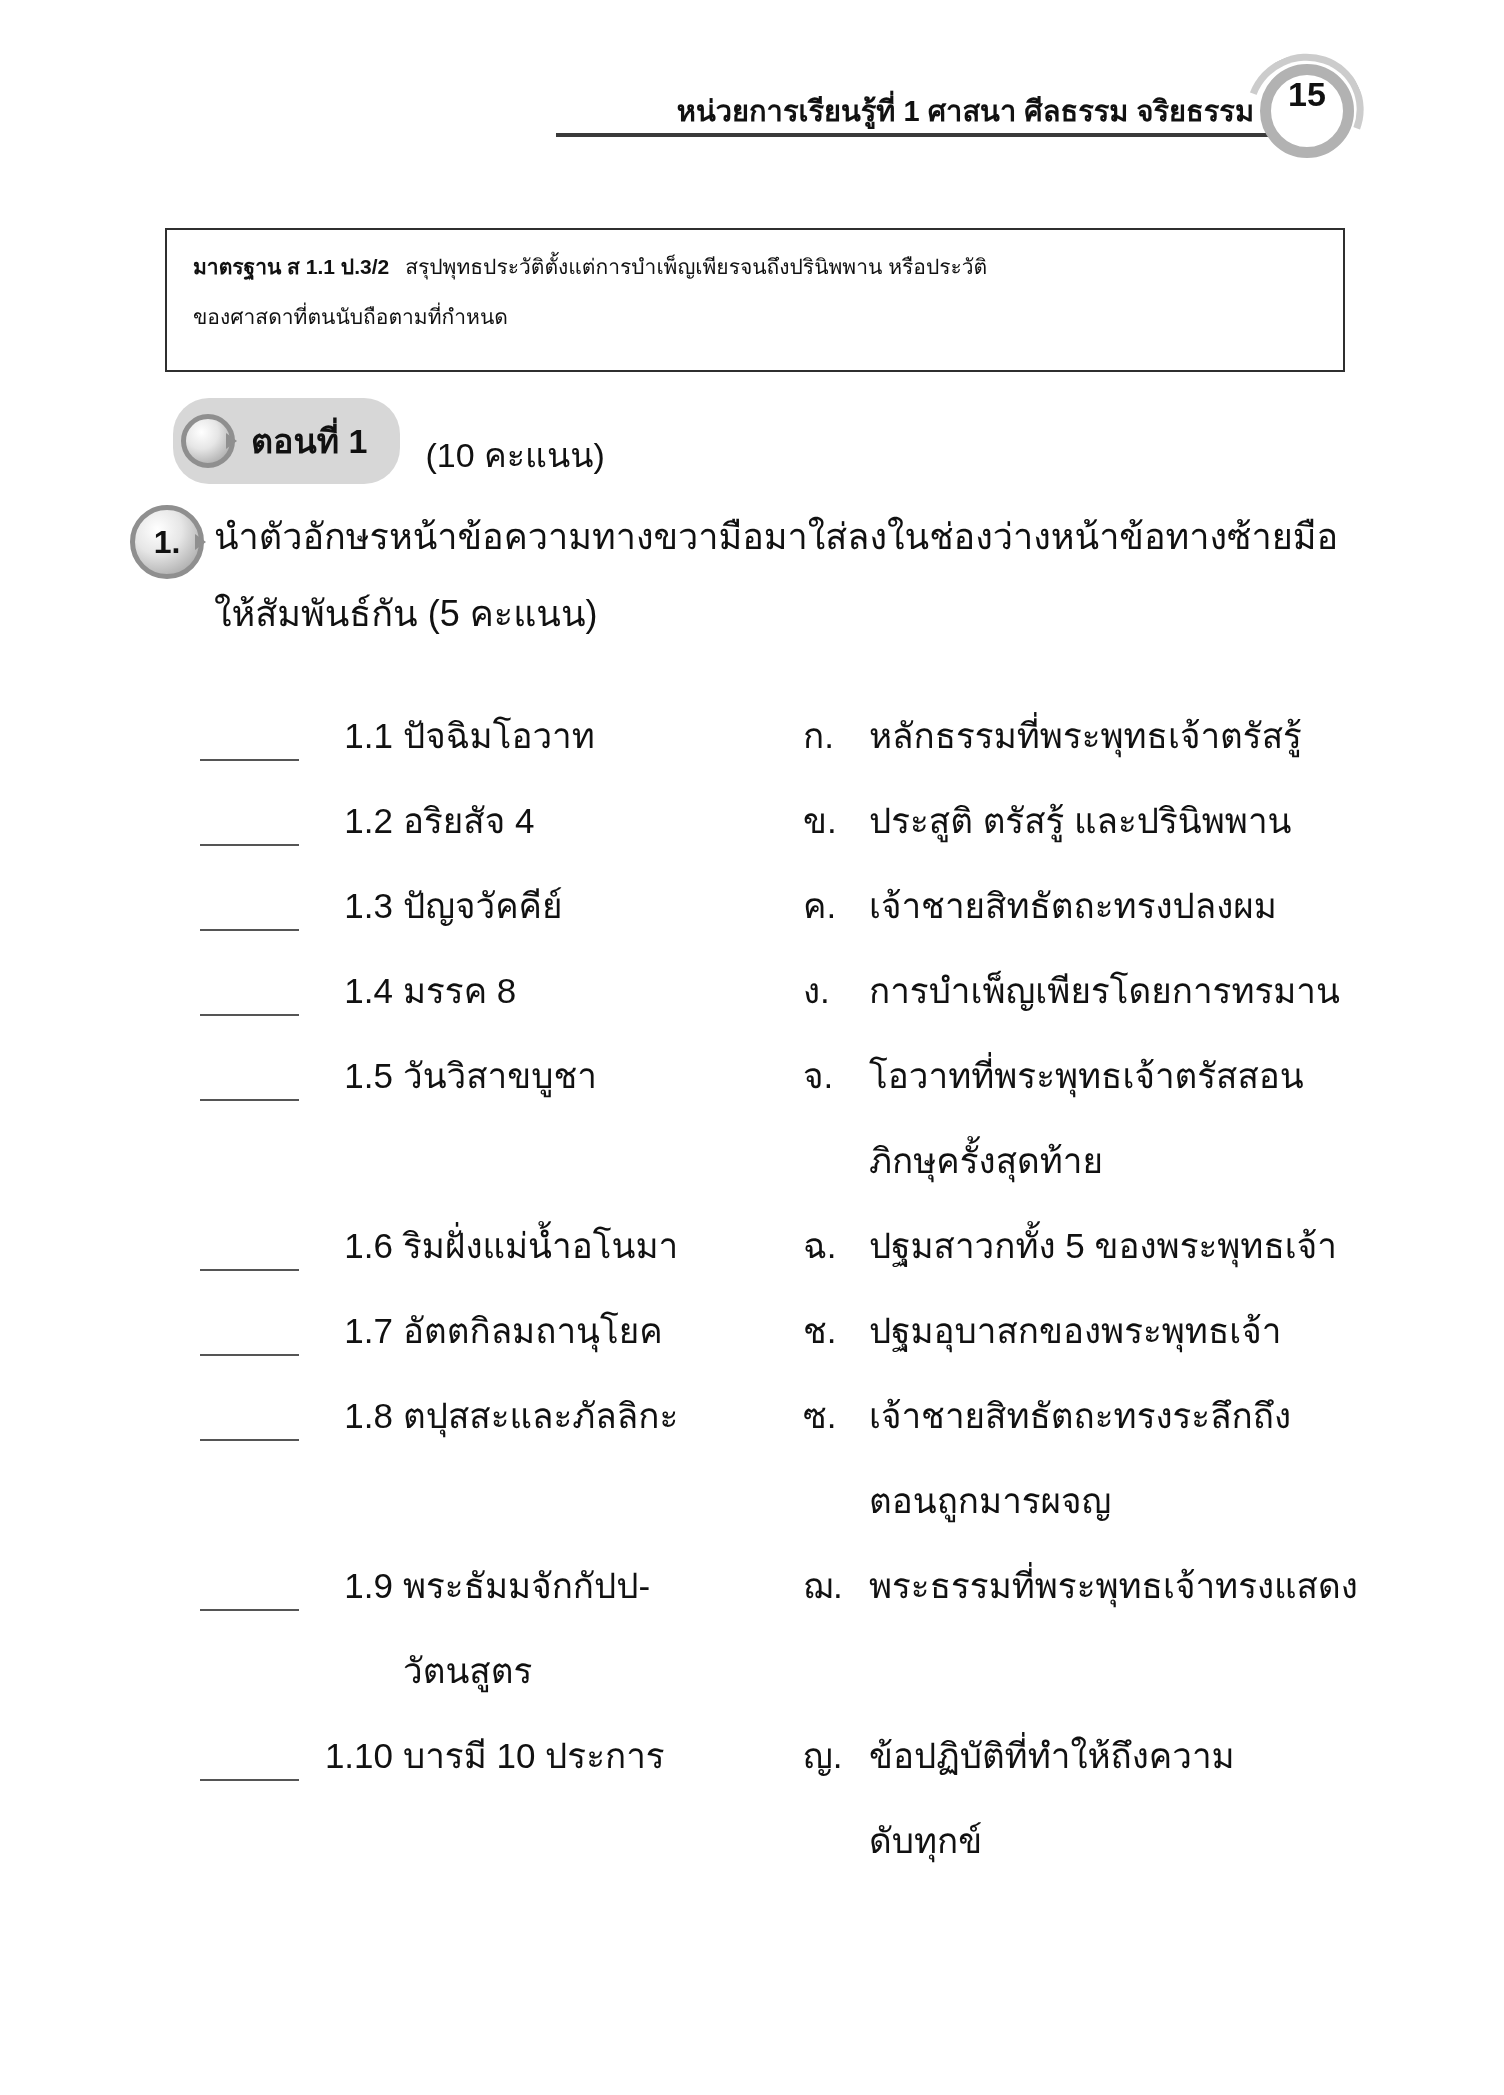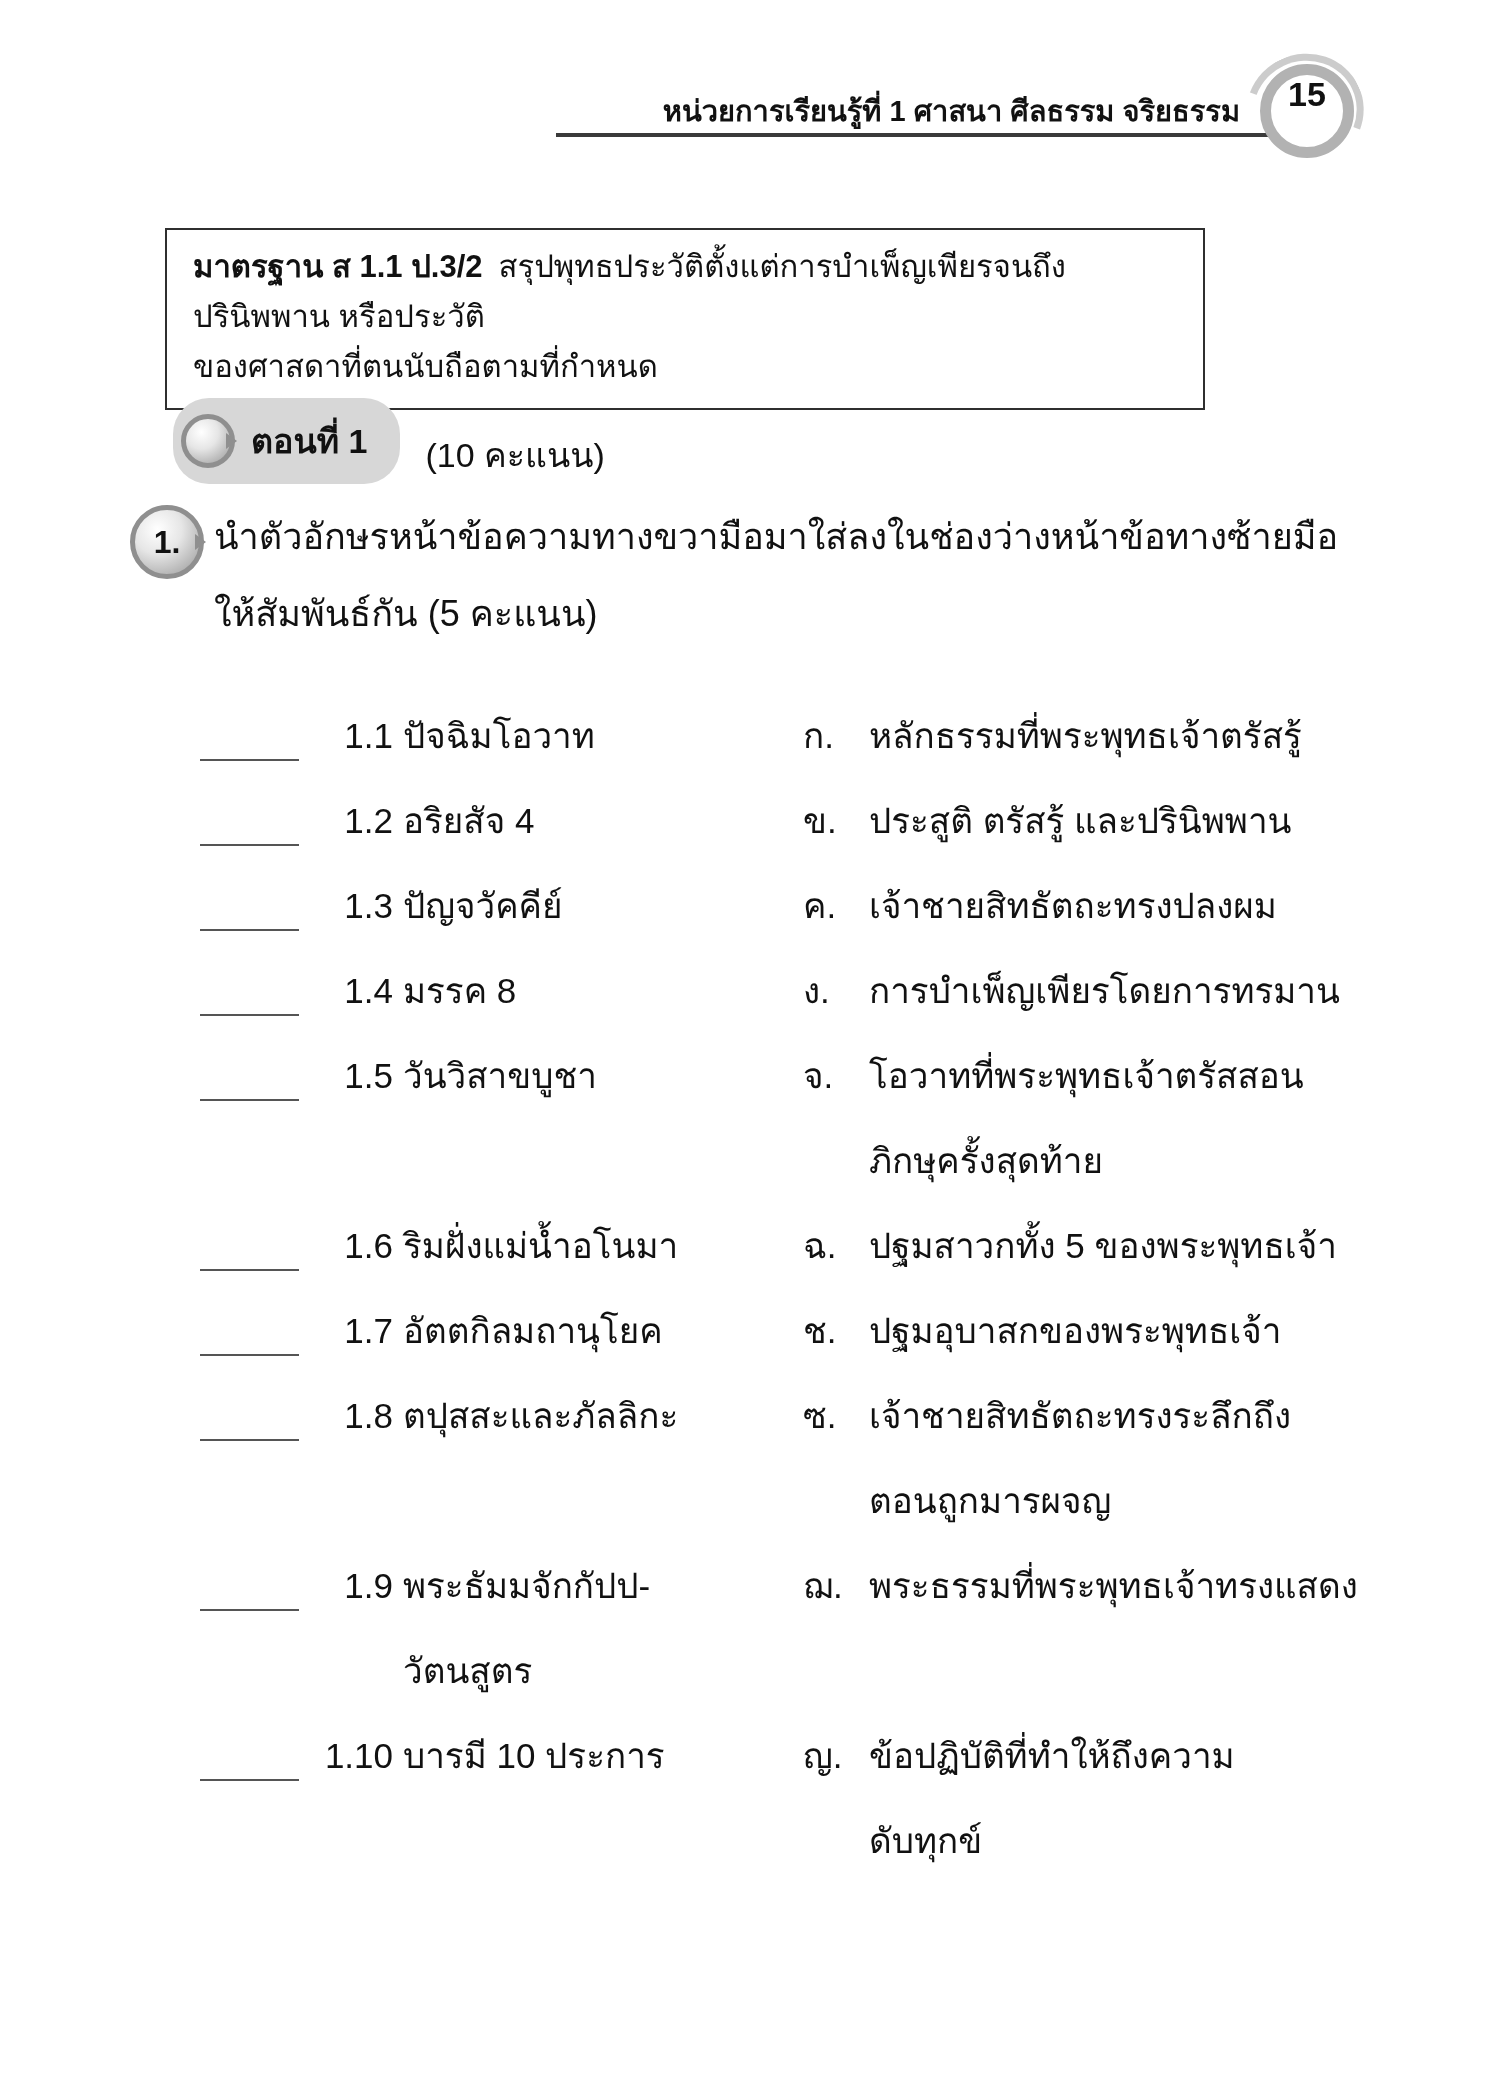--- a/index.html
+++ b/index.html
@@ -3,21 +3,21 @@
 <meta charset="utf-8">
 <style>
   html,body { margin:0; padding:0; background:#ffffff; }
   .page {
     position:relative; width:1504px; height:2095px; background:#ffffff;
     font-family:"Liberation Sans", sans-serif; color:#111; overflow:hidden;
   }
 
   
   .header-title {
-    position:absolute; top:88px; right:264px;
+    position:absolute; top:88px; right:250px;
     font-size:29px; font-weight:bold; white-space:nowrap;
   }
   .header-line {
     position:absolute; top:133px; left:556px; width:714px; height:4px;
     background:#3a3a3a;
   }
   .badge-swoosh {
     position:absolute; top:54px; left:1246px; width:118px; height:114px;
     border-radius:50%; border:7px solid #cccccc;
     border-bottom-color:transparent; border-left-color:transparent;
@@ -25,24 +25,24 @@
   }
   .page-badge {
     position:absolute; top:64px; left:1260px; width:94px; height:94px;
     border-radius:50%; background:#ffffff; border:11px solid #b2b2b2;
     box-sizing:border-box; display:flex; justify-content:center;
     font-size:34px; font-weight:bold; color:#111;
   }
 
   
   .standard-box {
-    position:absolute; top:228px; left:165px; width:1040px;
+    position:absolute; top:228px; left:165px; width:1180px;
     box-sizing:border-box; border:2px solid #2f2f2f;
-    padding:12px 26px 16px 26px;
-    font-size:31px; line-height:50px;
+    padding:12px 26px 28px 26px;
+    font-size:21px; line-height:50px;
   }
   .standard-code { font-weight:bold; margin-right:16px; }
 
   
   .section-row {
     position:absolute; top:398px; left:173px;
     display:flex; align-items:center; gap:26px;
   }
   .section-pill {
     position:relative; display:flex; align-items:center;

